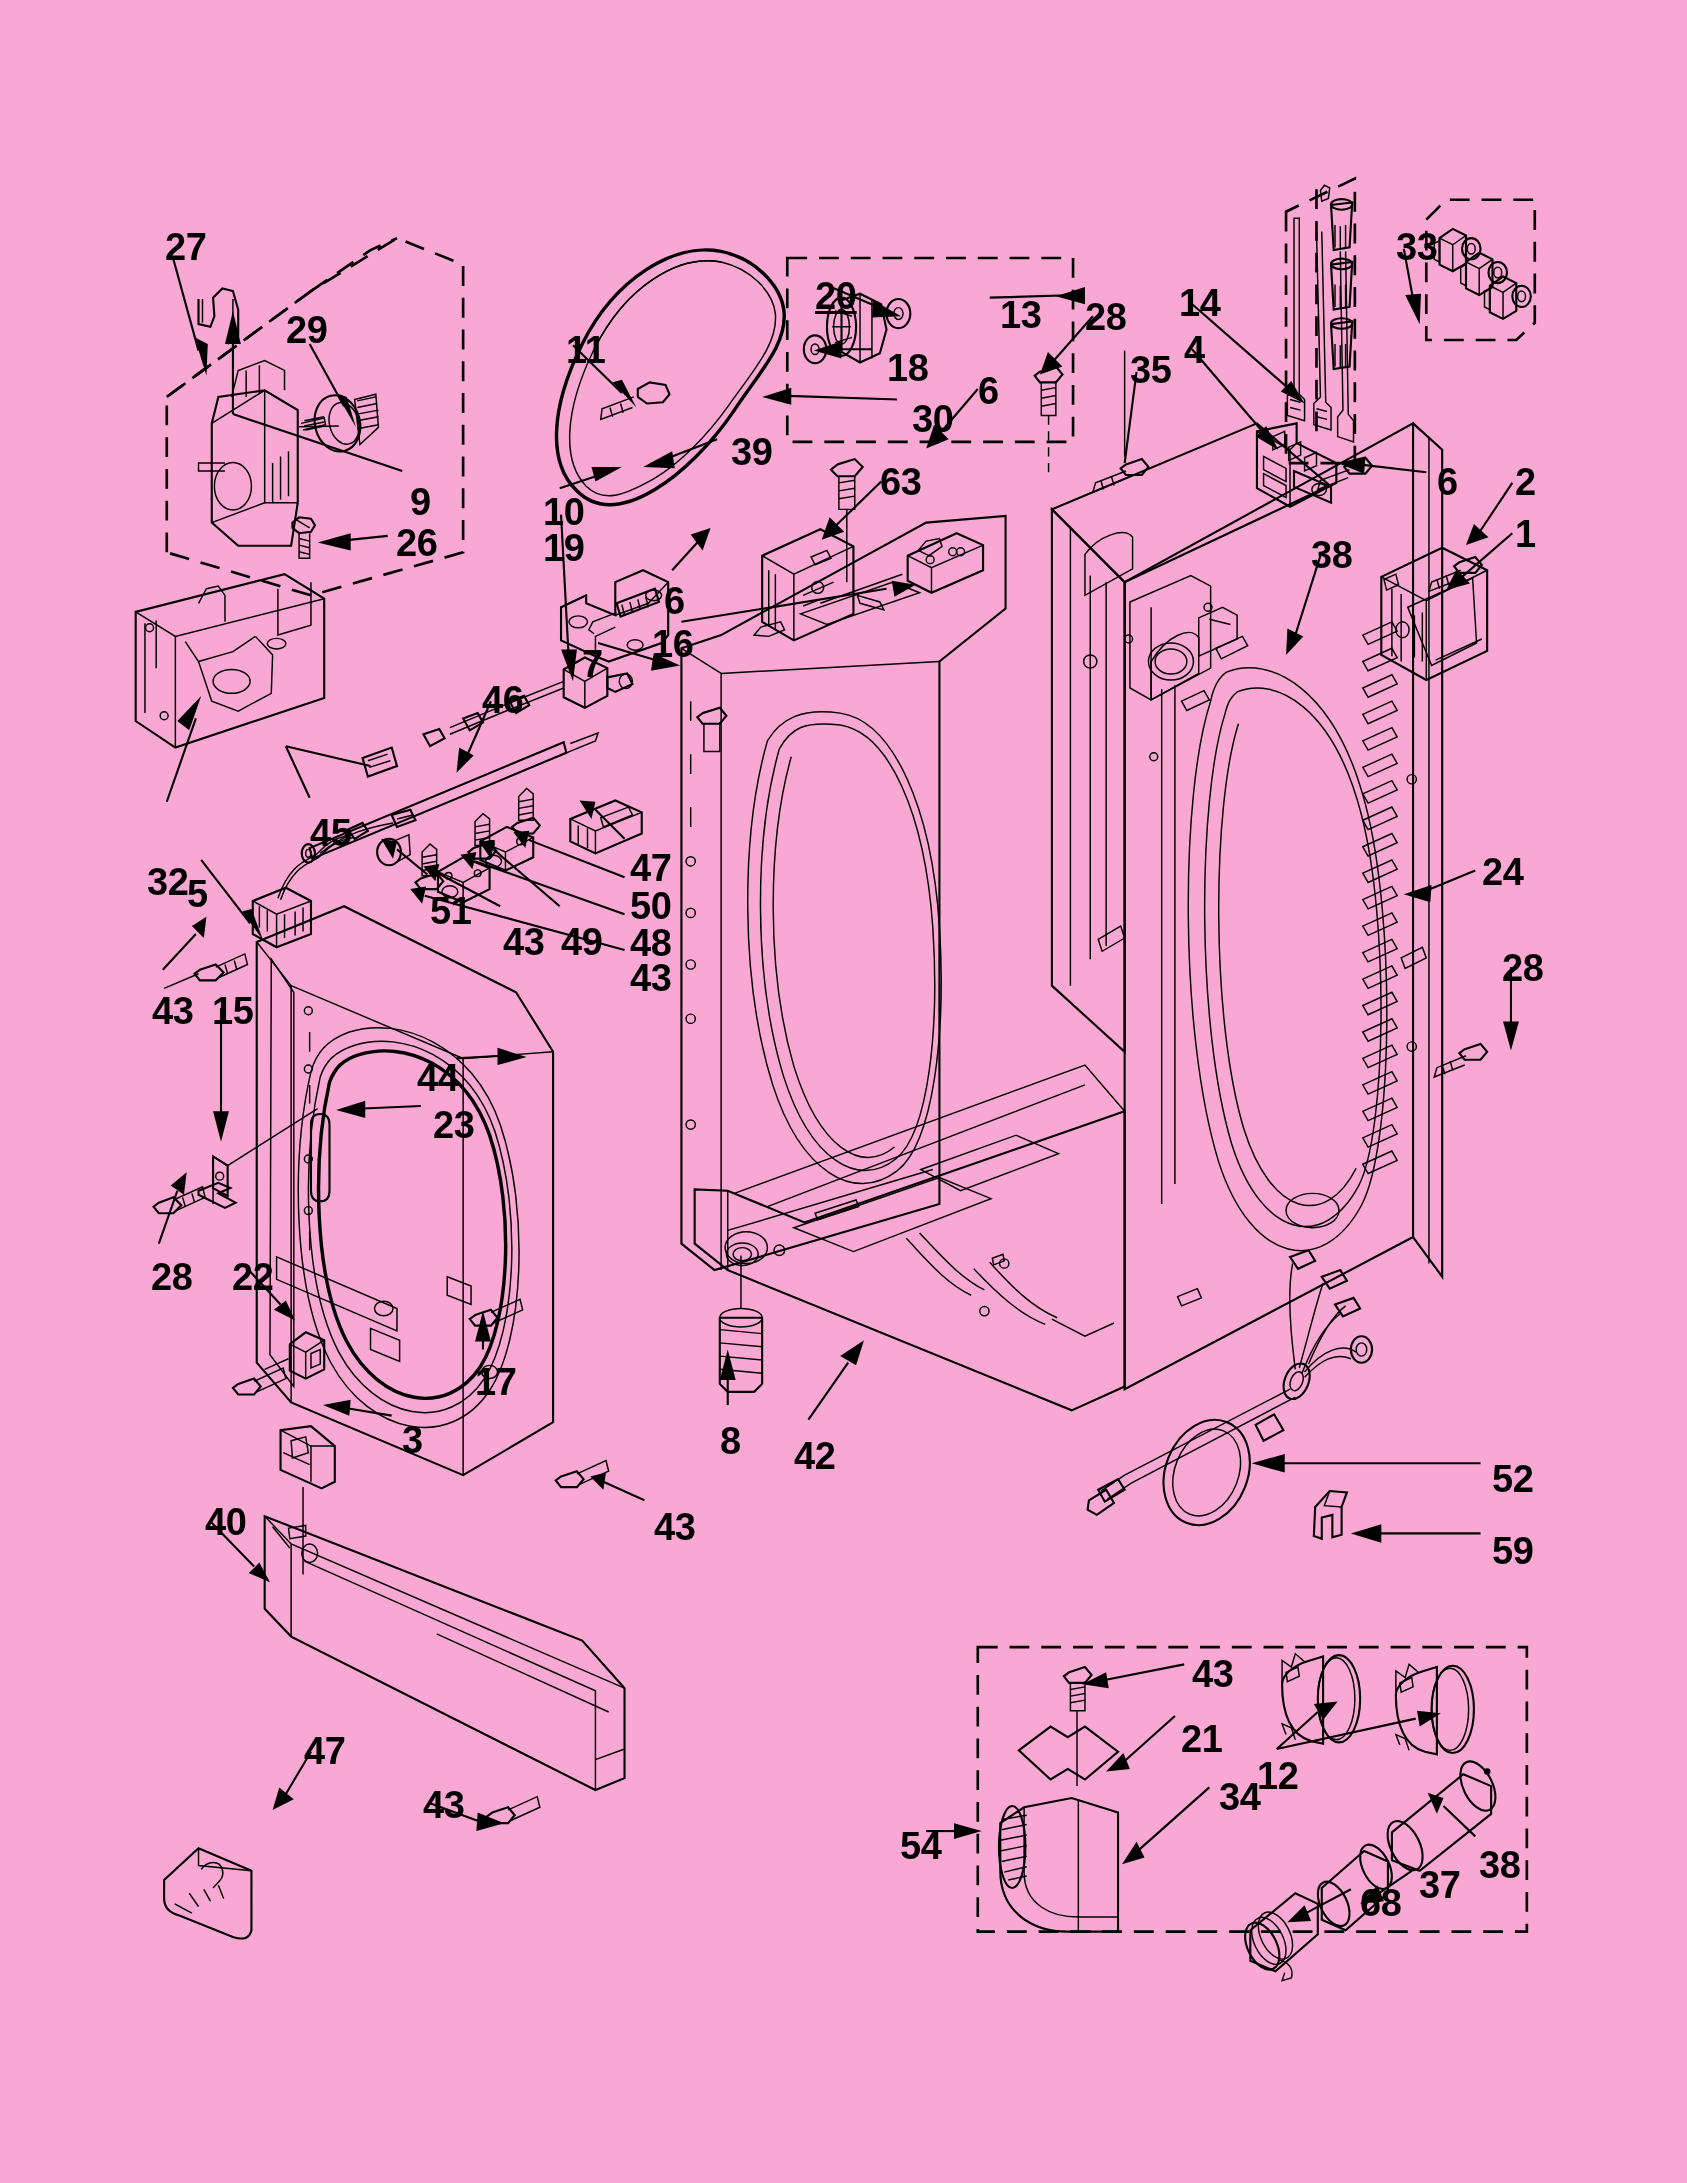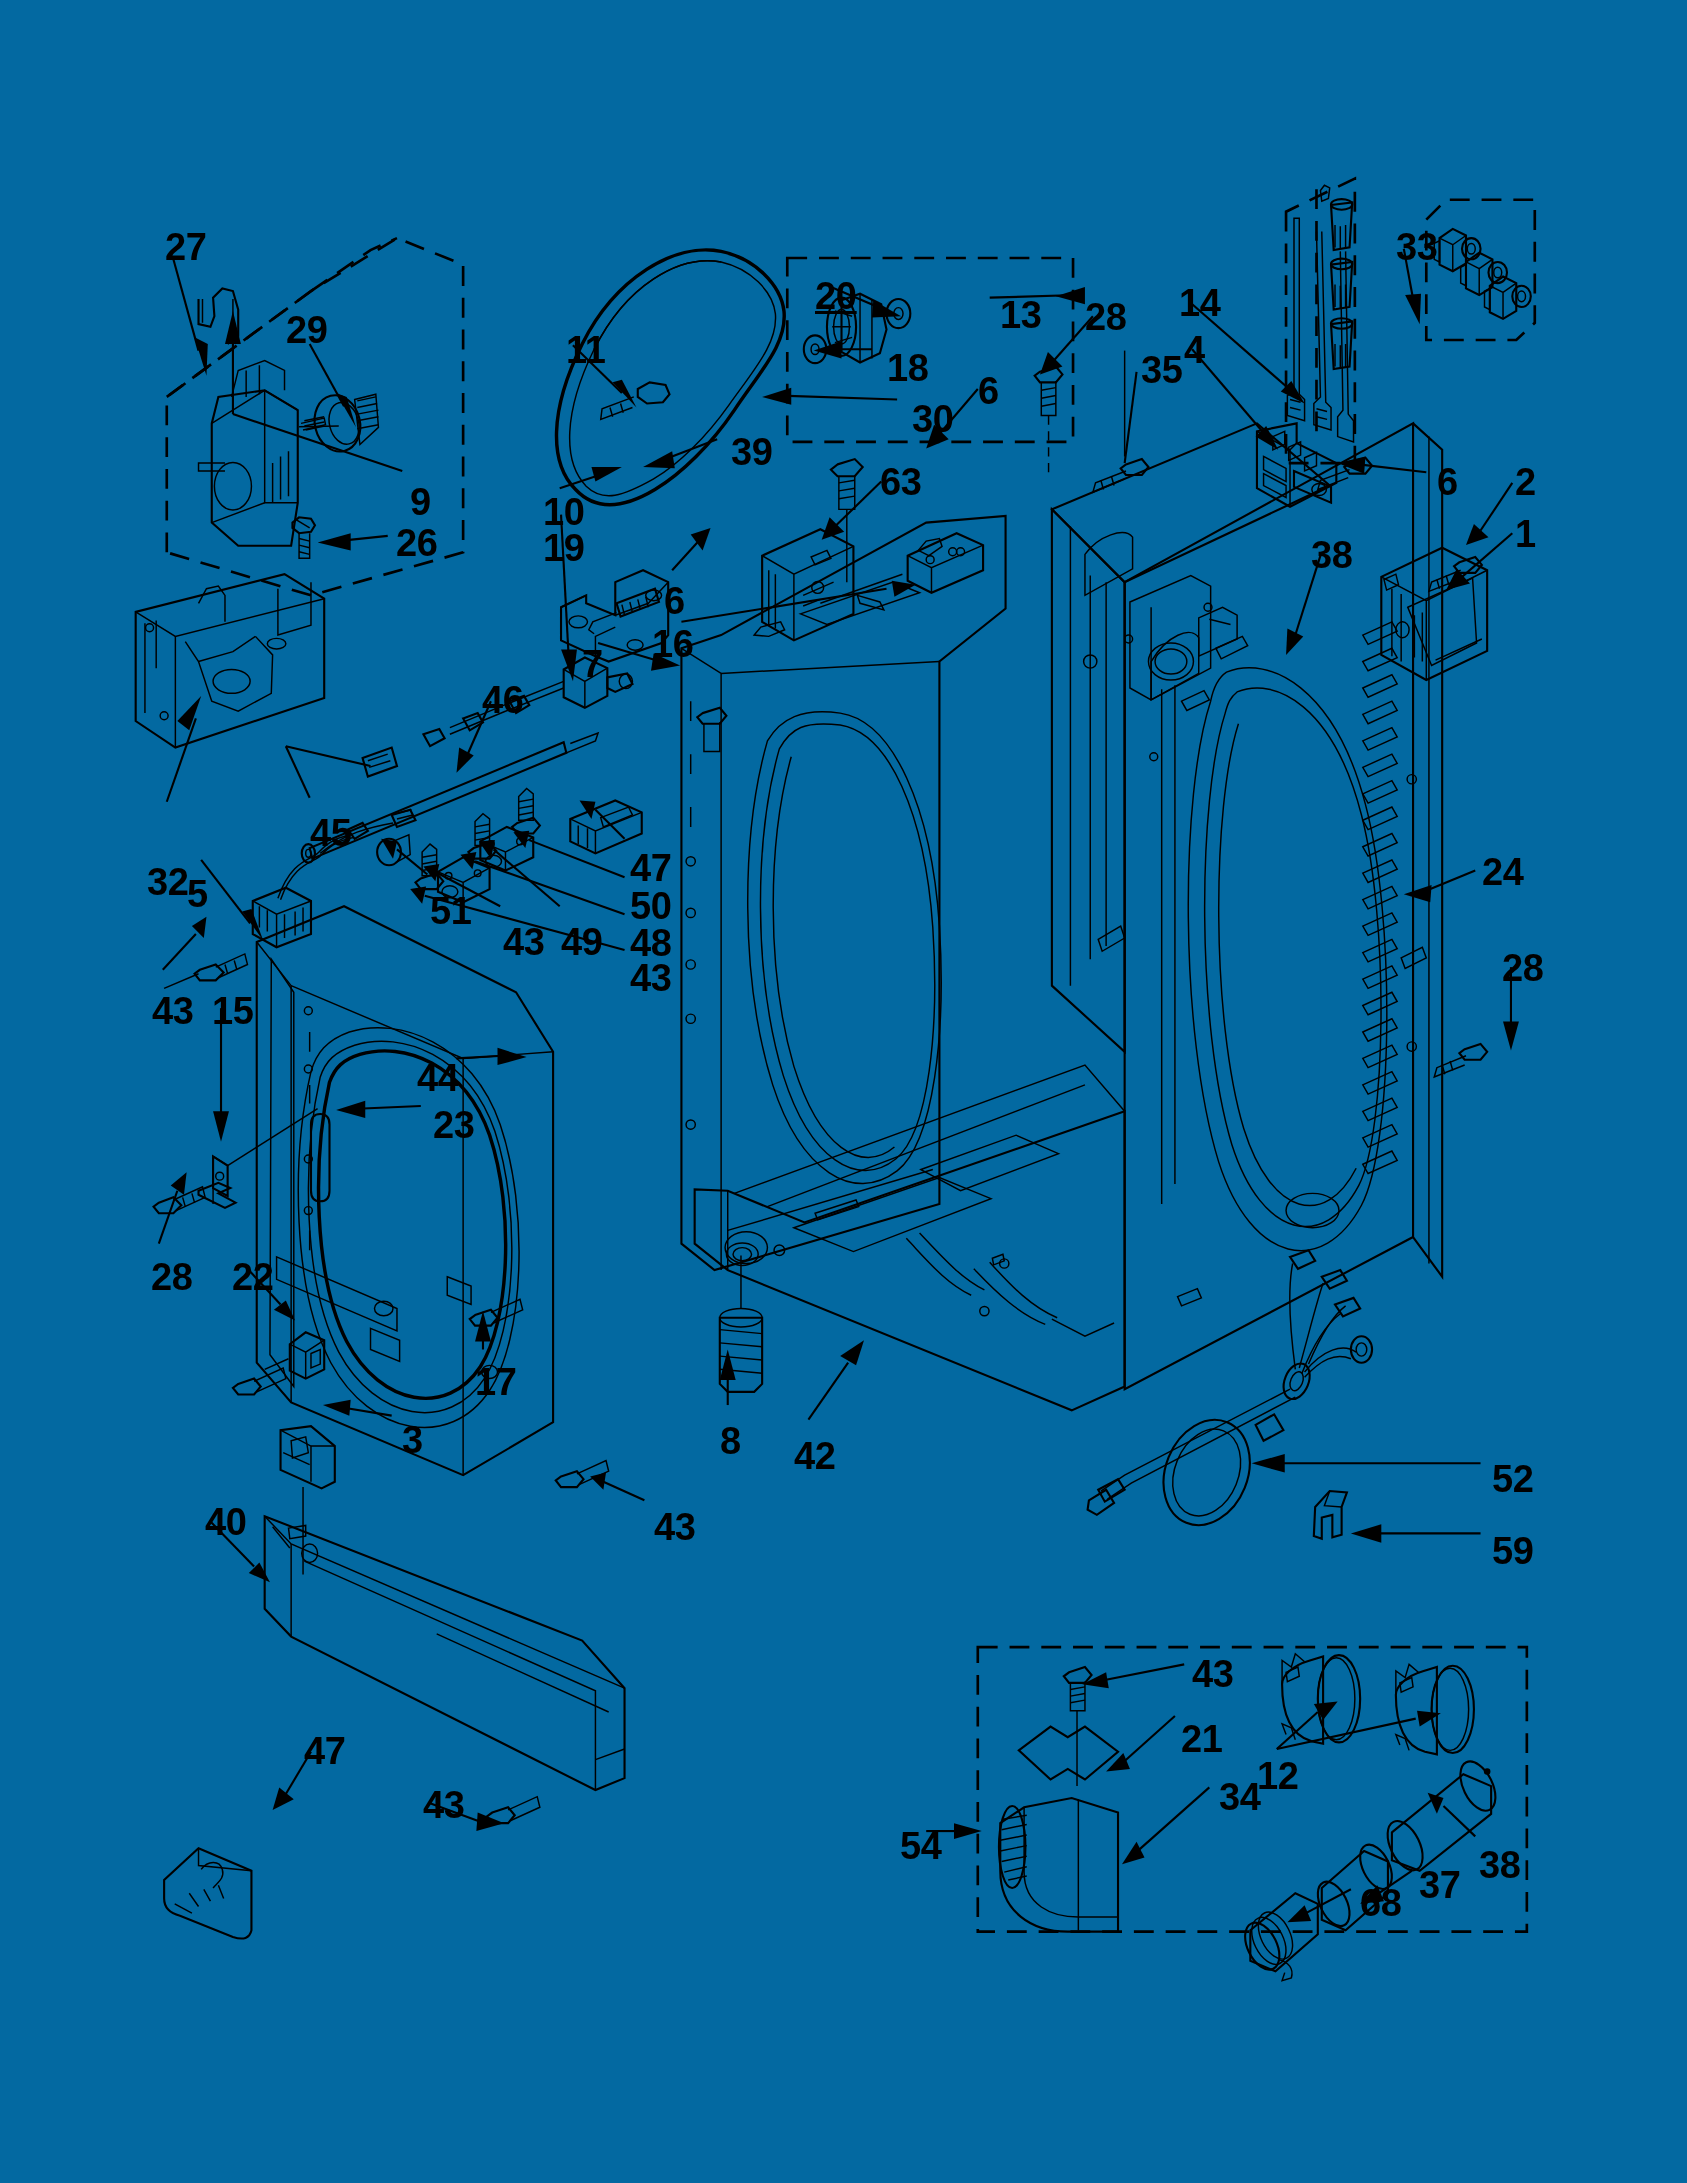--- a/index.html
+++ b/index.html
@@ -1,20 +1,20 @@
 <!DOCTYPE html>
 <html style="font-size:10.6px"><head>
 <meta charset="utf-8">
 <style>
   html,body{margin:0;padding:0;background:#ffffff;}
   body{font-family:"Liberation Sans",sans-serif;}
   #sheet{
     position:relative;
     width:1687px;height:2183px;
-    background:#0369a1;
+    background:#f9a8d4;
     overflow:hidden;
   }
   #artboard{position:absolute;left:0;top:0;width:1687px;height:2183px;}
   .callout{
     position:absolute;
     font-family:"Liberation Sans",sans-serif;
     font-weight:700;
     color:#000;
     line-height:1;
     white-space:nowrap;
@@ -892,21 +892,21 @@
       <div class="callout c-lg" style="left: 232px; top: 1258px;">22</div>
       <div class="callout c-lg" style="left: 475px; top: 1363px;">17</div>
       <div class="callout c-lg" style="left: 402px; top: 1421px;">3</div>
       <div class="callout c-lg" style="left: 205px; top: 1503px;">40</div>
       <div class="callout c-lg" style="left: 654px; top: 1508px;">43</div>
       <div class="callout c-lg" style="left: 304px; top: 1732px;">47</div>
       <div class="callout c-lg" style="left: 423px; top: 1786px;">43</div>
       <div class="callout c-lg" style="left: 720px; top: 1422px;">8</div>
       <div class="callout c-lg" style="left: 794px; top: 1437px;">42</div>
       <div class="callout c-lg" style="left: 1085px; top: 298px;">28</div>
-      <div class="callout c-lg" style="left: 1130px; top: 351px; margin-left: 11px;">35</div>
+      <div class="callout c-lg" style="left: 1130px; top: 351px;">35</div>
       <div class="callout c-lg" style="left: 1184px; top: 331px;">4</div>
       <div class="callout c-lg" style="left: 1179px; top: 284px;">14</div>
       <div class="callout c-lg" style="left: 1396px; top: 228px;">33</div>
       <div class="callout c-lg" style="left: 1437px; top: 463px;">6</div>
       <div class="callout c-lg" style="left: 1311px; top: 536px;">38</div>
       <div class="callout c-lg" style="left: 1515px; top: 463px;">2</div>
       <div class="callout c-lg" style="left: 1515px; top: 515px;">1</div>
       <div class="callout c-lg" style="left: 1482px; top: 853px;">24</div>
       <div class="callout c-lg" style="left: 1502px; top: 949px;">28</div>
       <div class="callout c-lg" style="left: 1492px; top: 1460px;">52</div>

